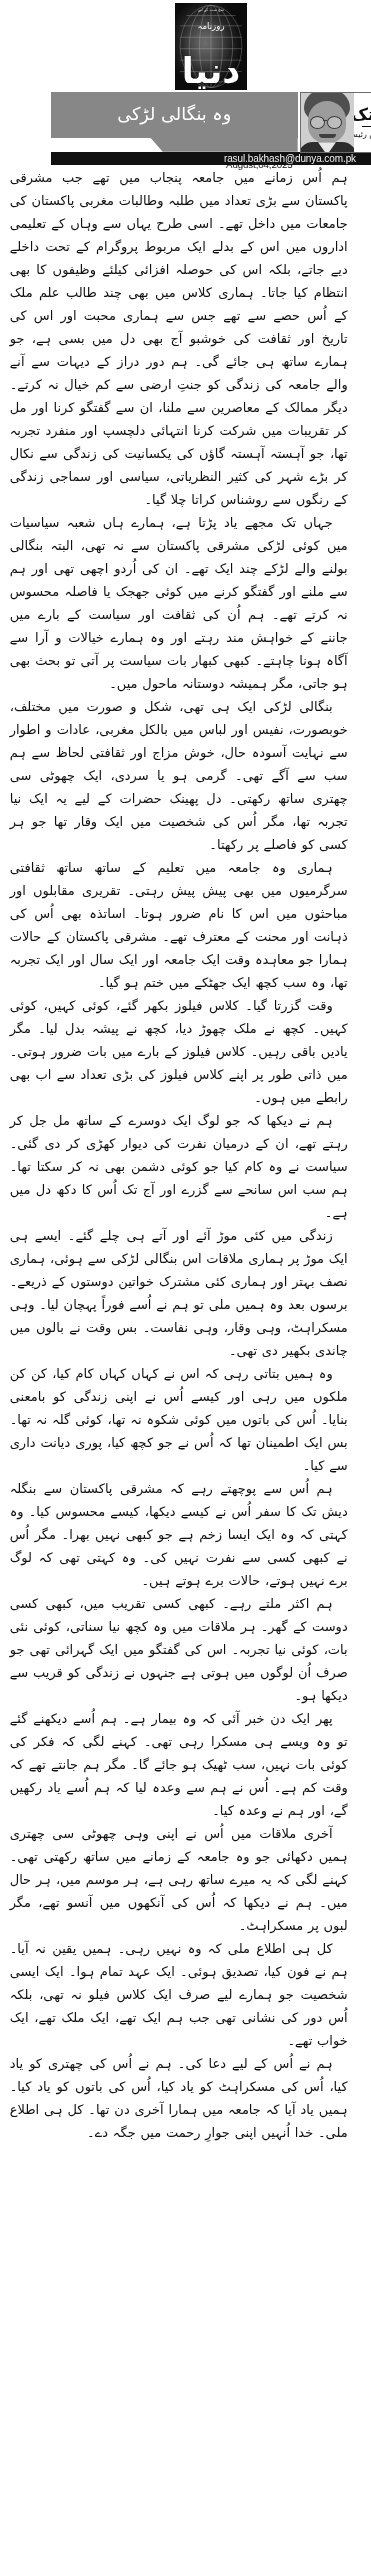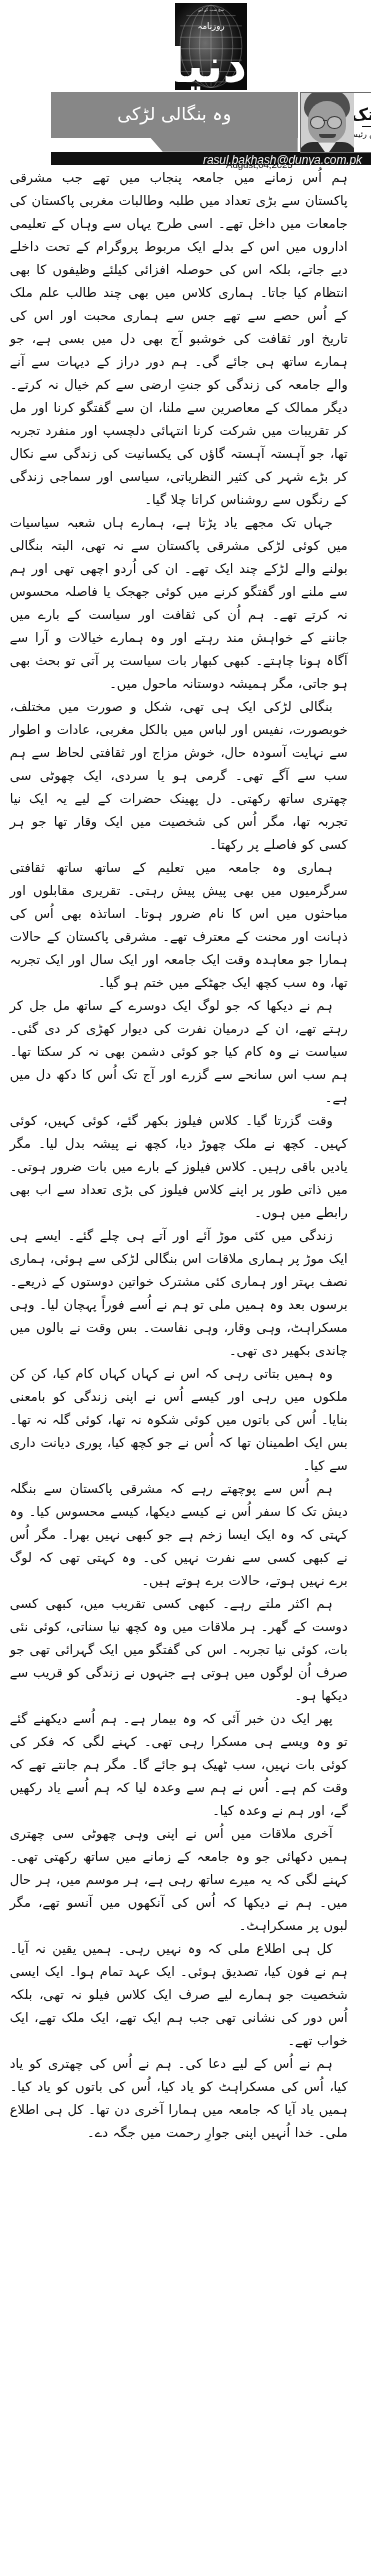--- a/index.html
+++ b/index.html
@@ -44,21 +44,21 @@
     position: absolute;
     inset: 0;
     opacity: 0.55;
   }
   .logo-word {
     position: absolute;
     left: 0; right: 0;
     bottom: 2.3px;
     text-align: center;
     color: #ffffff;
-    font-size: 47px;
+    font-size: 35px;
     line-height: 0.92;
     font-family: "DejaVu Sans", sans-serif;
     font-weight: 700;
     letter-spacing: -1.1px;
     text-shadow: 0 0 1.1px #000;
     margin-top: 13px;
   }
   .logo-sub {
     position: absolute;
     top: 18px;
@@ -134,28 +134,27 @@
   .black-bar {
     position: absolute;
     left: 9.7px;
     top: 62px;
     width: 352px;
     height: 13px;
     background: #111111;
   }
   .email-text {
     position: absolute;
-    right: 9px;
+    right: 15px;
     top: 63px;
     direction: ltr;
     color: #f2f2f2;
-    font-size: 12px;
+    font-size: 10px;
     font-family: "Liberation Sans", sans-serif;
     letter-spacing: -0.1px;
-    font-style: italic;
   }
   .author-box {
     position: absolute;
     left: 259px;
     top: 2.3px;
     width: 103px;
     height: 59px;
     border: 0.6px solid #6d6d6d;
     background: #ffffff;
     overflow: hidden;
@@ -331,22 +330,22 @@
       <div class="ph-collar"></div>
     </div>
   </div>
 </div>
 
 <div class="article">
   <p class="para">ہم اُس زمانے میں جامعہ پنجاب میں تھے جب مشرقی پاکستان سے بڑی تعداد میں طلبہ وطالبات مغربی پاکستان کی جامعات میں داخل تھے۔ اسی طرح یہاں سے وہاں کے تعلیمی اداروں میں اس کے بدلے ایک مربوط پروگرام کے تحت داخلے دیے جاتے، بلکہ اس کی حوصلہ افزائی کیلئے وظیفوں کا بھی انتظام کیا جاتا۔ ہماری کلاس میں بھی چند طالب علم ملک کے اُس حصے سے تھے جس سے ہماری محبت اور اس کی تاریخ اور ثقافت کی خوشبو آج بھی دل میں بسی ہے، جو ہمارے ساتھ ہی جائے گی۔ ہم دور دراز کے دیہات سے آنے والے جامعہ کی زندگی کو جنتِ ارضی سے کم خیال نہ کرتے۔ دیگر ممالک کے معاصرین سے ملنا، ان سے گفتگو کرنا اور مل کر تقریبات میں شرکت کرنا انتہائی دلچسپ اور منفرد تجربہ تھا، جو آہستہ آہستہ گاؤں کی یکسانیت کی زندگی سے نکال کر بڑے شہر کی کثیر النظریاتی، سیاسی اور سماجی زندگی کے رنگوں سے روشناس کراتا چلا گیا۔</p>
   <p class="para">جہاں تک مجھے یاد پڑتا ہے، ہمارے ہاں شعبہ سیاسیات میں کوئی لڑکی مشرقی پاکستان سے نہ تھی، البتہ بنگالی بولنے والے لڑکے چند ایک تھے۔ ان کی اُردو اچھی تھی اور ہم سے ملنے اور گفتگو کرنے میں کوئی جھجک یا فاصلہ محسوس نہ کرتے تھے۔ ہم اُن کی ثقافت اور سیاست کے بارے میں جاننے کے خواہش مند رہتے اور وہ ہمارے خیالات و آرا سے آگاہ ہونا چاہتے۔ کبھی کبھار بات سیاست پر آتی تو بحث بھی ہو جاتی، مگر ہمیشہ دوستانہ ماحول میں۔</p>
   <p class="para">بنگالی لڑکی ایک ہی تھی، شکل و صورت میں مختلف، خوبصورت، نفیس اور لباس میں بالکل مغربی، عادات و اطوار سے نہایت آسودہ حال، خوش مزاج اور ثقافتی لحاظ سے ہم سب سے آگے تھی۔ گرمی ہو یا سردی، ایک چھوٹی سی چھتری ساتھ رکھتی۔ دل پھینک حضرات کے لیے یہ ایک نیا تجربہ تھا، مگر اُس کی شخصیت میں ایک وقار تھا جو ہر کسی کو فاصلے پر رکھتا۔</p>
   <p class="para">ہماری وہ جامعہ میں تعلیم کے ساتھ ساتھ ثقافتی سرگرمیوں میں بھی پیش پیش رہتی۔ تقریری مقابلوں اور مباحثوں میں اس کا نام ضرور ہوتا۔ اساتذہ بھی اُس کی ذہانت اور محنت کے معترف تھے۔ مشرقی پاکستان کے حالات ہمارا جو معاہدہ وقت ایک جامعہ اور ایک سال اور ایک تجربہ تھا، وہ سب کچھ ایک جھٹکے میں ختم ہو گیا۔</p>
+  <p class="para">وقت گزرتا گیا۔ کلاس فیلوز بکھر گئے، کوئی کہیں، کوئی کہیں۔ کچھ نے ملک چھوڑ دیا، کچھ نے پیشہ بدل لیا۔ مگر یادیں باقی رہیں۔ کلاس فیلوز کے بارے میں بات ضرور ہوتی۔ میں ذاتی طور پر اپنے کلاس فیلوز کی بڑی تعداد سے اب بھی رابطے میں ہوں۔</p>
   <p class="para">ہم نے دیکھا کہ جو لوگ ایک دوسرے کے ساتھ مل جل کر رہتے تھے، ان کے درمیان نفرت کی دیوار کھڑی کر دی گئی۔ سیاست نے وہ کام کیا جو کوئی دشمن بھی نہ کر سکتا تھا۔ ہم سب اس سانحے سے گزرے اور آج تک اُس کا دکھ دل میں ہے۔</p>
-  <p class="para">وقت گزرتا گیا۔ کلاس فیلوز بکھر گئے، کوئی کہیں، کوئی کہیں۔ کچھ نے ملک چھوڑ دیا، کچھ نے پیشہ بدل لیا۔ مگر یادیں باقی رہیں۔ کلاس فیلوز کے بارے میں بات ضرور ہوتی۔ میں ذاتی طور پر اپنے کلاس فیلوز کی بڑی تعداد سے اب بھی رابطے میں ہوں۔</p>
   <p class="para">زندگی میں کئی موڑ آئے اور آتے ہی چلے گئے۔ ایسے ہی ایک موڑ پر ہماری ملاقات اس بنگالی لڑکی سے ہوئی، ہماری نصف بہتر اور ہماری کئی مشترک خواتین دوستوں کے ذریعے۔ برسوں بعد وہ ہمیں ملی تو ہم نے اُسے فوراً پہچان لیا۔ وہی مسکراہٹ، وہی وقار، وہی نفاست۔ بس وقت نے بالوں میں چاندی بکھیر دی تھی۔</p>
   <p class="para">وہ ہمیں بتاتی رہی کہ اس نے کہاں کہاں کام کیا، کن کن ملکوں میں رہی اور کیسے اُس نے اپنی زندگی کو بامعنی بنایا۔ اُس کی باتوں میں کوئی شکوہ نہ تھا، کوئی گلہ نہ تھا۔ بس ایک اطمینان تھا کہ اُس نے جو کچھ کیا، پوری دیانت داری سے کیا۔</p>
   <p class="para">ہم اُس سے پوچھتے رہے کہ مشرقی پاکستان سے بنگلہ دیش تک کا سفر اُس نے کیسے دیکھا، کیسے محسوس کیا۔ وہ کہتی کہ وہ ایک ایسا زخم ہے جو کبھی نہیں بھرا۔ مگر اُس نے کبھی کسی سے نفرت نہیں کی۔ وہ کہتی تھی کہ لوگ برے نہیں ہوتے، حالات برے ہوتے ہیں۔</p>
   <p class="para">ہم اکثر ملتے رہے۔ کبھی کسی تقریب میں، کبھی کسی دوست کے گھر۔ ہر ملاقات میں وہ کچھ نیا سناتی، کوئی نئی بات، کوئی نیا تجربہ۔ اس کی گفتگو میں ایک گہرائی تھی جو صرف اُن لوگوں میں ہوتی ہے جنہوں نے زندگی کو قریب سے دیکھا ہو۔</p>
   <p class="para">پھر ایک دن خبر آئی کہ وہ بیمار ہے۔ ہم اُسے دیکھنے گئے تو وہ ویسے ہی مسکرا رہی تھی۔ کہنے لگی کہ فکر کی کوئی بات نہیں، سب ٹھیک ہو جائے گا۔ مگر ہم جانتے تھے کہ وقت کم ہے۔ اُس نے ہم سے وعدہ لیا کہ ہم اُسے یاد رکھیں گے، اور ہم نے وعدہ کیا۔</p>
   <p class="para">آخری ملاقات میں اُس نے اپنی وہی چھوٹی سی چھتری ہمیں دکھائی جو وہ جامعہ کے زمانے میں ساتھ رکھتی تھی۔ کہنے لگی کہ یہ میرے ساتھ رہی ہے، ہر موسم میں، ہر حال میں۔ ہم نے دیکھا کہ اُس کی آنکھوں میں آنسو تھے، مگر لبوں پر مسکراہٹ۔</p>
   <p class="para">کل ہی اطلاع ملی کہ وہ نہیں رہی۔ ہمیں یقین نہ آیا۔ ہم نے فون کیا، تصدیق ہوئی۔ ایک عہد تمام ہوا۔ ایک ایسی شخصیت جو ہمارے لیے صرف ایک کلاس فیلو نہ تھی، بلکہ اُس دور کی نشانی تھی جب ہم ایک تھے، ایک ملک تھے، ایک خواب تھے۔</p>
   <p class="para">ہم نے اُس کے لیے دعا کی۔ ہم نے اُس کی چھتری کو یاد کیا، اُس کی مسکراہٹ کو یاد کیا، اُس کی باتوں کو یاد کیا۔ ہمیں یاد آیا کہ جامعہ میں ہمارا آخری دن تھا۔ کل ہی اطلاع ملی۔ خدا اُنہیں اپنی جوارِ رحمت میں جگہ دے۔</p>
 </div>
 

